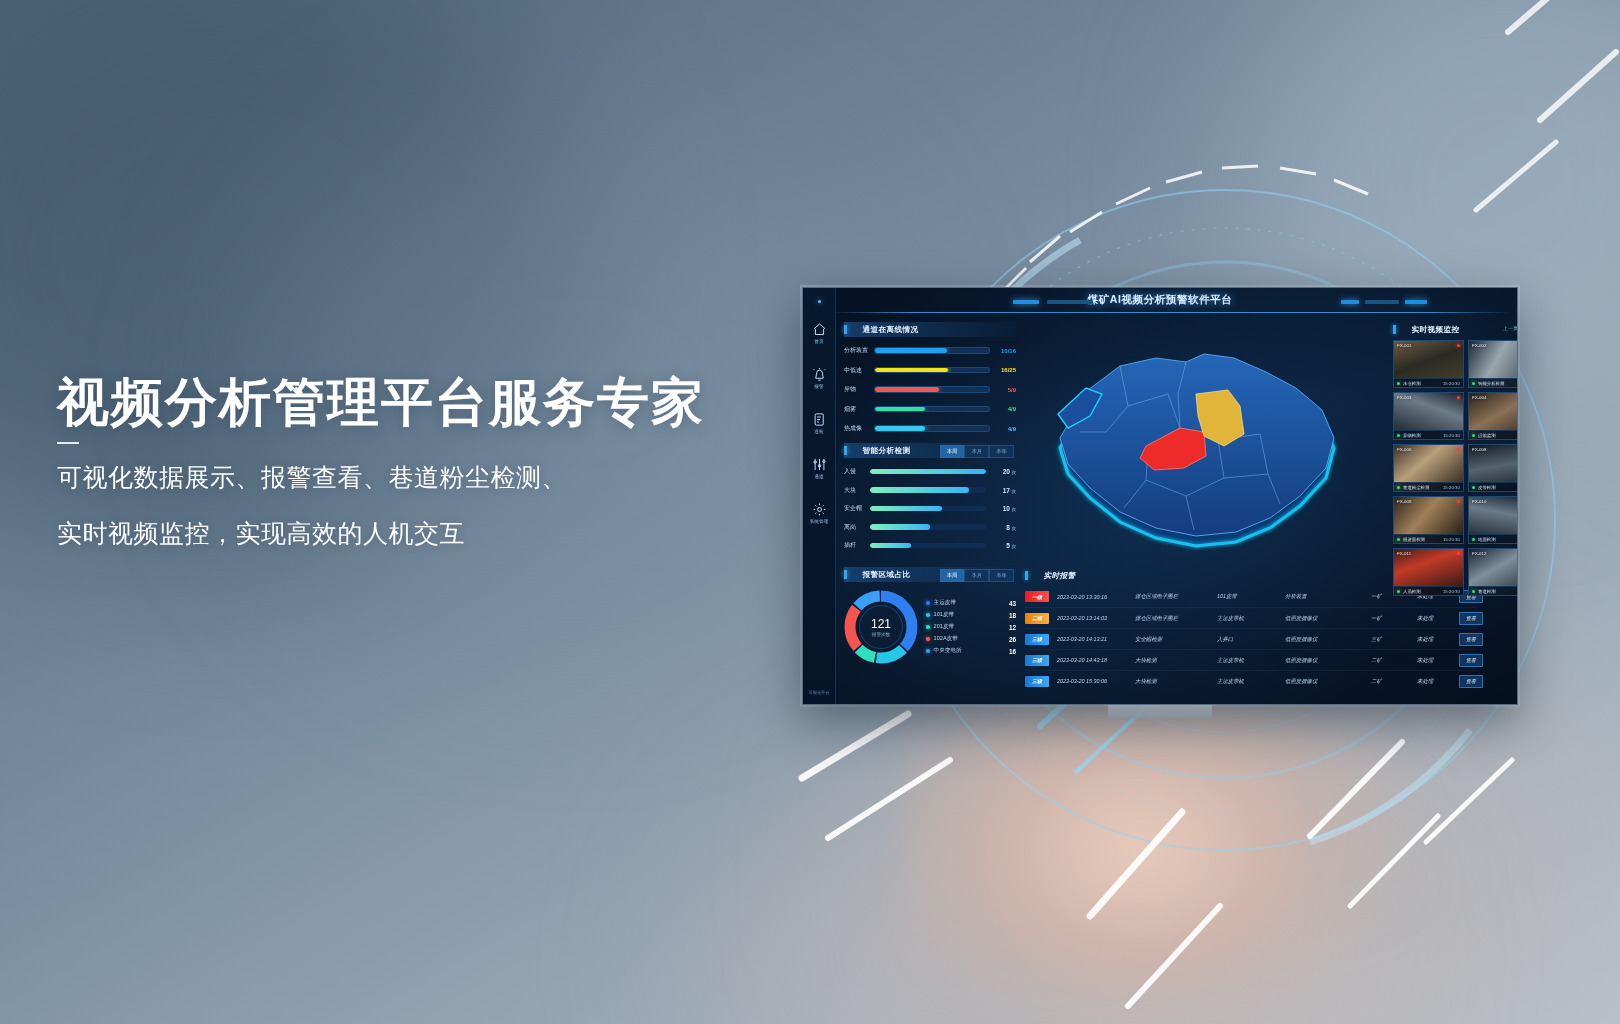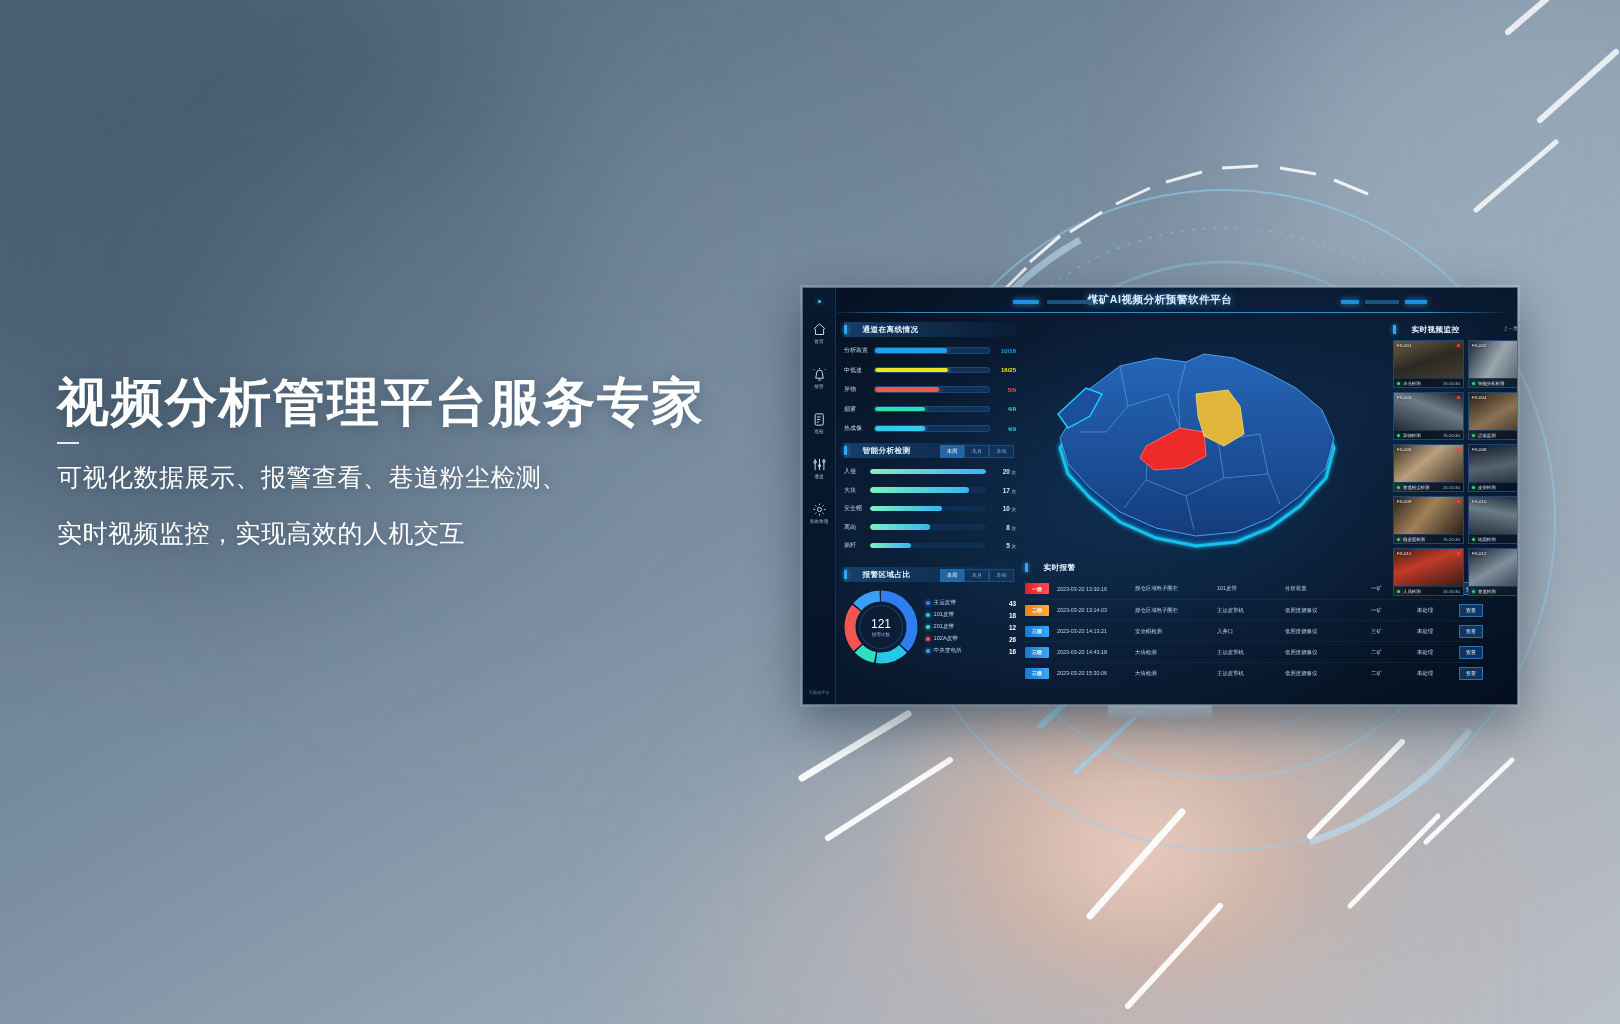--- a/index.html
+++ b/index.html
@@ -151,21 +151,21 @@
   .leg { display:flex; align-items:center; height:12px; }
   .leg .dot { width:3.6px; height:3.6px; border-radius:50%; flex:none; margin-right:4px; }
   .leg .nm { flex:1; font-size:5.6px; color:#bdd8f0; }
   .leg .vl { font-size:6.4px; font-weight:bold; color:#ffffff; }
 
   
   .map-area { position:absolute; left:225px; top:40px; width:330px; height:230px; z-index:3; }
   .map-svg { width:100%; height:100%; display:block; }
 
   
-  .alarm { left:222px; top:274px; width:452px; }
+  .alarm { left:222px; top:282px; width:452px;font-style:italic; }
   .al-rows { margin-top:4px; }
   .al-row { display:flex; align-items:center; height:21px; font-size:5.4px; color:#b9d4ee; }
   .al-row + .al-row { border-top:1px solid rgba(40,95,150,.18); }
   .lvl { width:24px; flex:none; text-align:center; font-size:5px; color:#fff;
     padding:2.5px 0; border-radius:1px; font-weight:bold; }
   .lvl.l1 { background:linear-gradient(90deg,#e02020,#ff4d4d); }
   .lvl.l2 { background:linear-gradient(90deg,#e8820f,#ffae3a); }
   .lvl.l3 { background:linear-gradient(90deg,#1878d0,#3aa8f5); }
   .al-c { padding-left:8px; }
   .c-time { width:78px; flex:none; }

